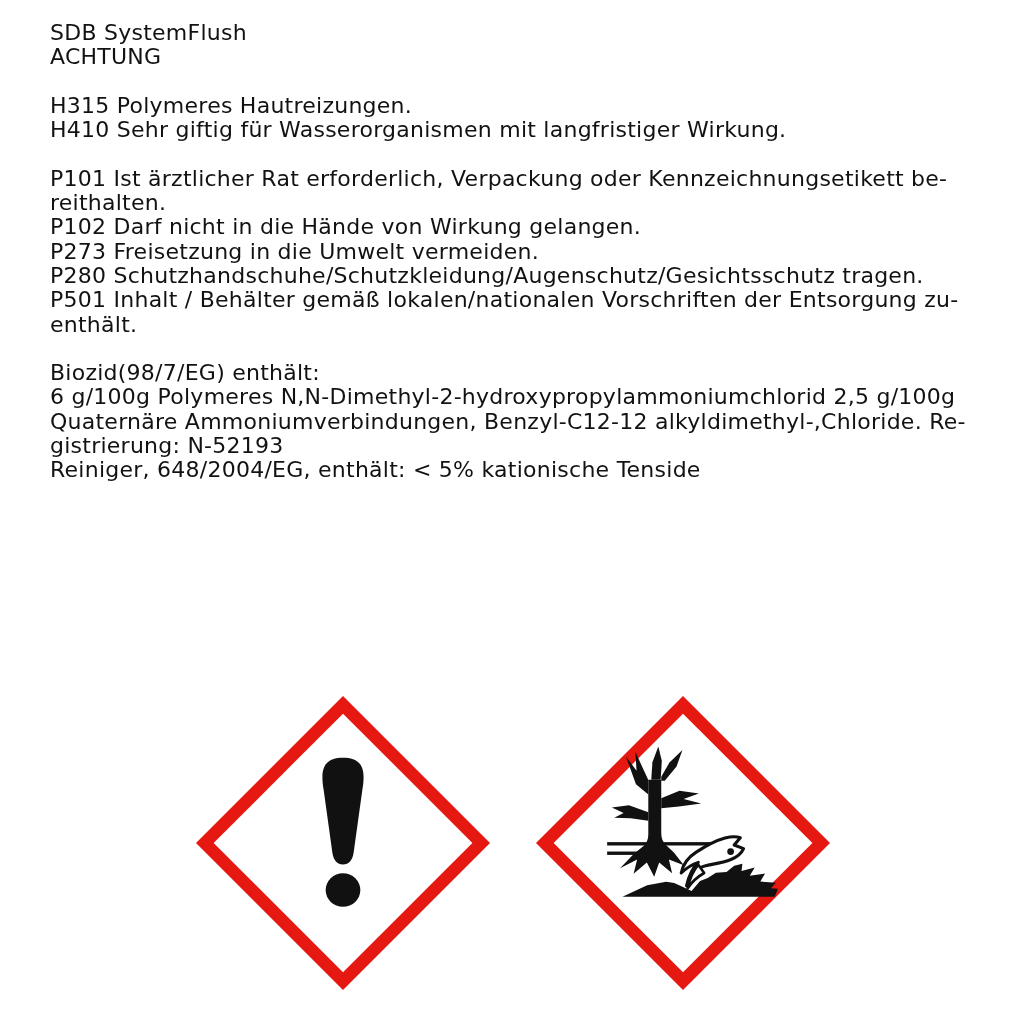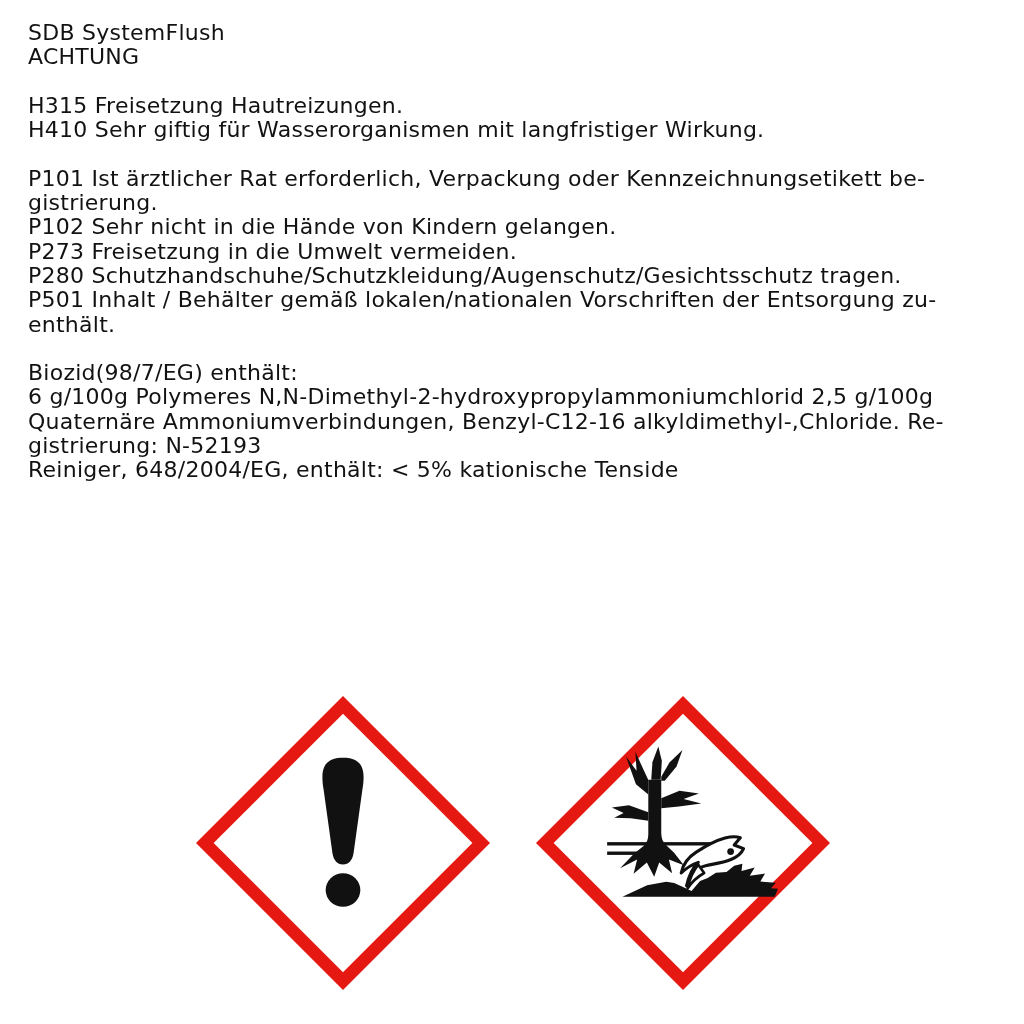--- a/index.html
+++ b/index.html
@@ -6,21 +6,21 @@
   .sheet {
     position: relative;
     width: 1024px;
     height: 1024px;
     background: #ffffff;
     overflow: hidden;
     font-family: "DejaVu Sans", "Liberation Sans", sans-serif;
   }
   .label-text {
     position: absolute;
-    left: 28px;
+    left: 50px;
     top: 21px;
     color: #121212;
     font-size: 22px;
     line-height: 24.3px;
     letter-spacing: 0.25px;
   }
   .line {
     white-space: pre;
     min-height: 24.3px;
   }
@@ -34,34 +34,34 @@
 </style>
 </head>
 <body>
 
 <div class="sheet">
 
   <div class="label-text">
     <div class="line">SDB SystemFlush</div>
     <div class="line">ACHTUNG</div>
     <div class="line"></div>
-    <div class="line">H315 Freisetzung Hautreizungen.</div>
+    <div class="line">H315 Polymeres Hautreizungen.</div>
     <div class="line">H410 Sehr giftig für Wasserorganismen mit langfristiger Wirkung.</div>
     <div class="line"></div>
     <div class="line">P101 Ist ärztlicher Rat erforderlich, Verpackung oder Kennzeichnungsetikett be-</div>
-    <div class="line">gistrierung.</div>
-    <div class="line">P102 Sehr nicht in die Hände von Kindern gelangen.</div>
+    <div class="line">reithalten.</div>
+    <div class="line">P102 Darf nicht in die Hände von Wirkung gelangen.</div>
     <div class="line">P273 Freisetzung in die Umwelt vermeiden.</div>
     <div class="line">P280 Schutzhandschuhe/Schutzkleidung/Augenschutz/Gesichtsschutz tragen.</div>
     <div class="line">P501 Inhalt / Behälter gemäß lokalen/nationalen Vorschriften der Entsorgung zu-</div>
     <div class="line">enthält.</div>
     <div class="line"></div>
     <div class="line">Biozid(98/7/EG) enthält:</div>
     <div class="line">6 g/100g Polymeres N,N-Dimethyl-2-hydroxypropylammoniumchlorid 2,5 g/100g</div>
-    <div class="line">Quaternäre Ammoniumverbindungen, Benzyl-C12-16 alkyldimethyl-,Chloride. Re-</div>
+    <div class="line">Quaternäre Ammoniumverbindungen, Benzyl-C12-12 alkyldimethyl-,Chloride. Re-</div>
     <div class="line">gistrierung: N-52193</div>
     <div class="line">Reiniger, 648/2004/EG, enthält: &lt; 5% kationische Tenside</div>
   </div>
 
   <svg id="ghs07" class="pictogram" viewBox="0 0 100 100">
     <polygon points="50,0 100,50 50,100 0,50" fill="#e61912"></polygon>
     <polygon points="50,6 94,50 50,94 6,50" fill="#ffffff"></polygon>
     <g fill="#111111">
       <path d="M43,27.5 C43,22.8 45.6,21 50,21 C54.4,21 57,22.8 57,27.5
                C57,28.9 56.9,30.2 56.6,31.8 L53.6,53.4 C53.2,55.9 52,57.3 50,57.3

